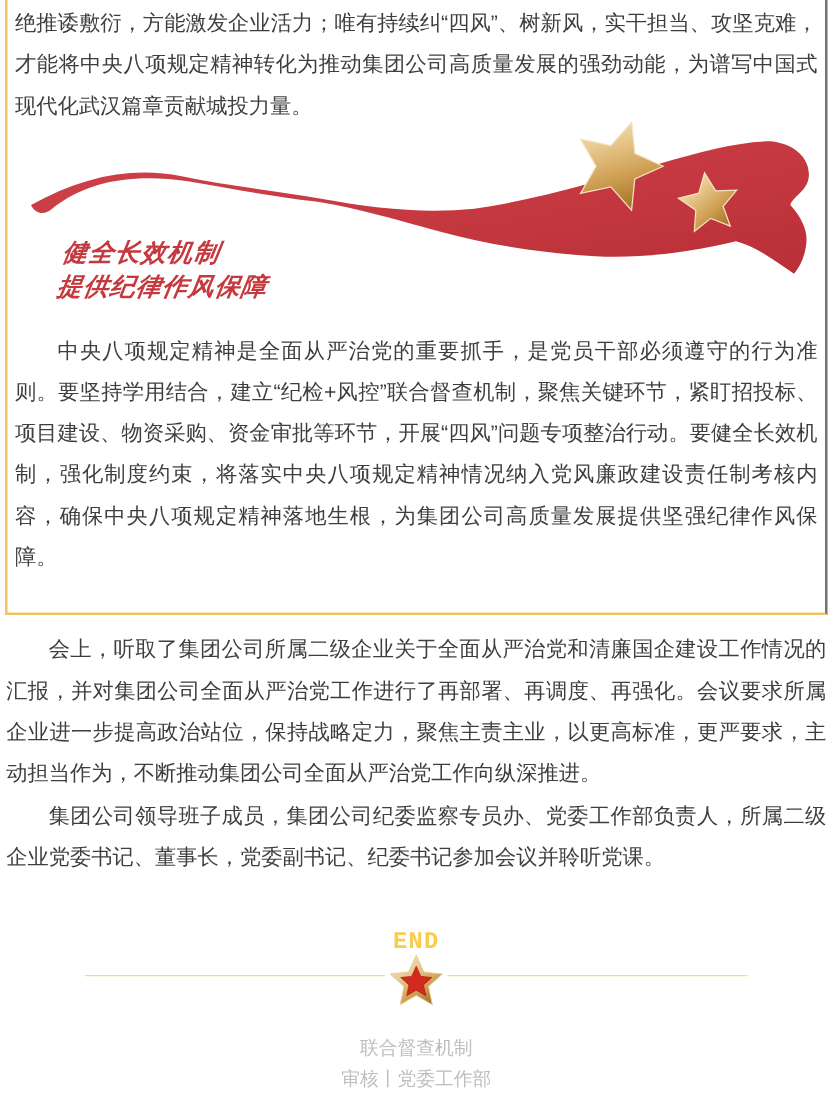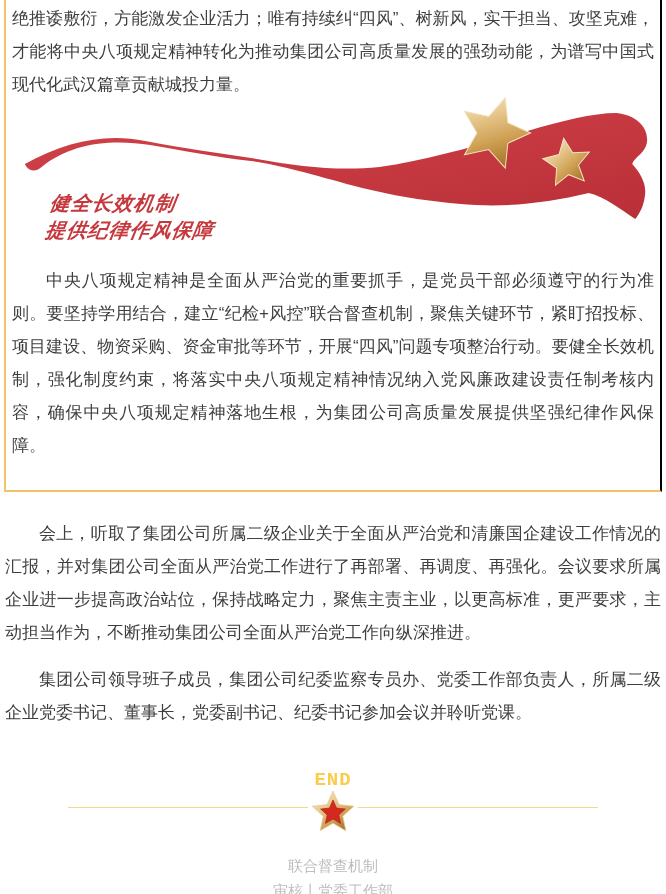--- a/index.html
+++ b/index.html
@@ -10,21 +10,21 @@
     background: #ffffff;
     font-family: "Liberation Sans", "DejaVu Sans", sans-serif;
     color: #3e3e3e;
   }
   .page { position: relative; width: 666px; }
 
   
   .bordered-section {
     margin: 0 4px;
     border-left: 2px solid #f2c366;
-    border-right: 2px solid #000000;
+    border-right: 2px solid #737373;
     border-bottom: 2px solid #f2c366;
     padding: 0 6px 28px 6px;
     background: #ffffff;
   }
 
   .body-par {
     font-size: 17px;
     line-height: 33px;
     text-align: justify;
     margin: 0;
@@ -54,22 +54,22 @@
     font-style: italic;
     font-size: 20px;
     line-height: 27px;
     transform: skewX(-9deg);
     letter-spacing: 1px;
   }
 
   .section-body { margin-top: 17px; }
 
   .after-box { padding: 0 5px; }
-  .meeting-par { margin-top: 25px; }
-  .attendees-par { margin-top: 14px; }
+  .meeting-par { margin-top: 11px; }
+  .attendees-par { margin-top: 1px; }
 
   
   .end-section { margin-top: 41px; text-align: center; }
   .end-label {
     color: #fbcc4c;
     font-weight: 700;
     font-size: 19px;
     line-height: 20px;
     letter-spacing: 1px;
     font-family: Liberation Mono, monospace;

